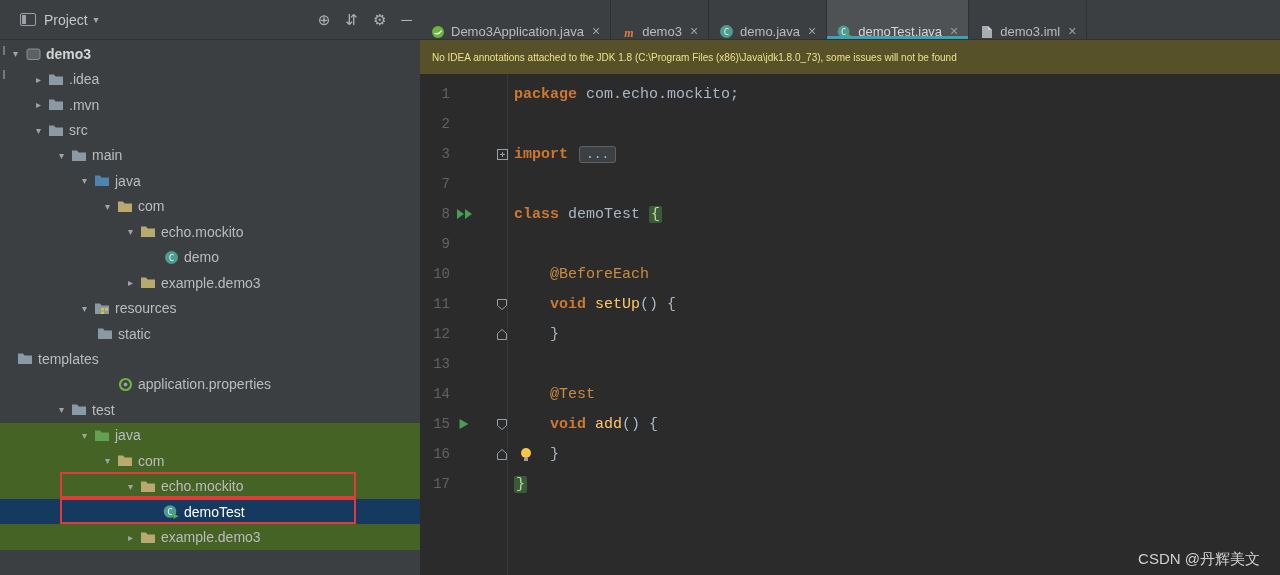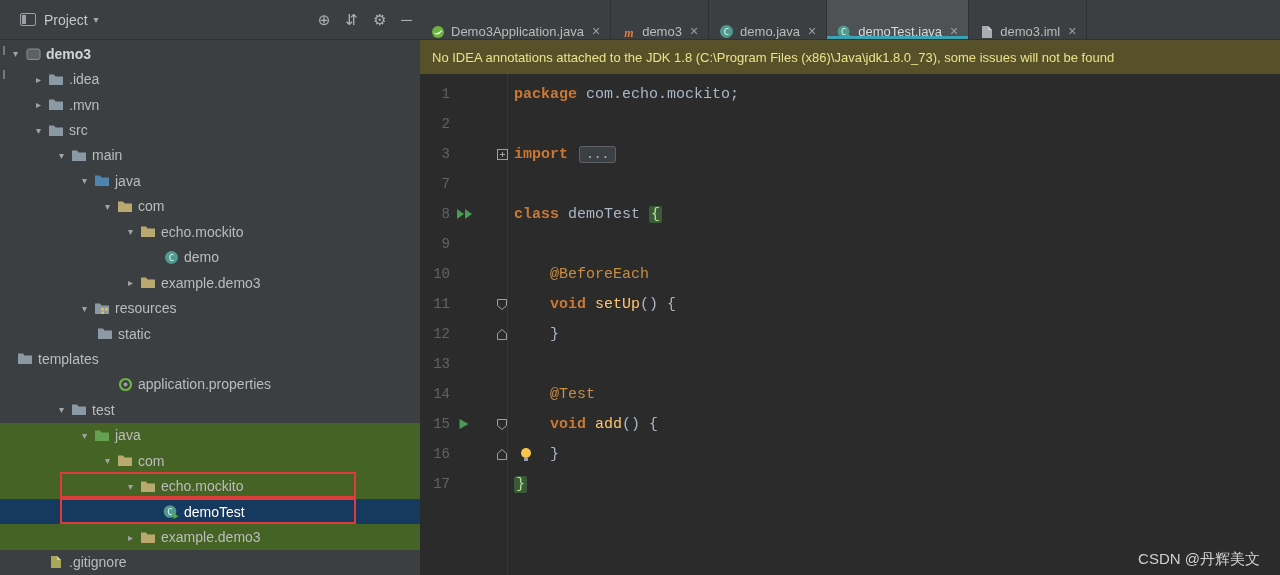--- a/index.html
+++ b/index.html
@@ -44,21 +44,21 @@
             border-bottom:1px solid #323232; }
   .tab { display:flex; align-items:flex-end; gap:6px; padding:0 10px; font-size:13px;
          color:#bbbbbb; border-right:1px solid #2e3133; position:relative; cursor:default; }
   .tab.active { background:#4e5254; color:#d8d8d8; }
   .tab.active::after { content:""; position:absolute; left:0; right:0; bottom:0;
                        height:3px; background:#3aa2b5; }
   .tab-icon { display:inline-flex; width:15px; justify-content:center; }
   .tab-close { color:#9da0a6; font-size:14px; margin-left:2px; }
 
   .banner { height:34px; background:#565129; display:flex; align-items:center;
-            padding:0 12px; font-size:13px; color:#ece28b; }
+            padding:0 12px; font-size:10px; color:#ece28b; }
 
   .code { position:absolute; top:74px; left:0; right:0; bottom:0; padding-top:5px;
           font-family:"Liberation Mono", monospace; font-size:15px; }
   .gutter-vline { position:absolute; left:87px; top:0; bottom:0; border-left:1px solid #35383b; }
   .code-line { display:flex; height:30px; align-items:center; position:relative; }
   .ln { width:30px; text-align:right; color:#606366; font-size:14px; flex:none; }
   .runslot { width:28px; flex:none; display:flex; justify-content:center; align-items:center; }
   .foldslot { width:20px; flex:none; margin-left:14px; display:flex; justify-content:center;
               align-items:center; z-index:2; }
   .code-text { margin-left:2px; white-space:pre; }
@@ -274,30 +274,20 @@
         </div>
         <div class="tree-row row-green" style="padding-left: 123px;">
           <span class="chev">▸</span>
           <span class="ticon">
             <svg width="16" height="13" viewBox="0 0 16 13">
               <path d="M1 1.5h5l1.6 2H15v8.5H1z" fill="#b9a96e"></path>
             </svg>
           </span>
           <span class="tlabel">example.demo3</span>
         </div>
-        <div class="tree-row" style="padding-left: 31px;">
-          <span class="chev"></span>
-          <span class="ticon">
-            <svg width="12" height="14" viewBox="0 0 12 14">
-              <path d="M1 1h6l4 4v8H1z" fill="#a8a85a"></path>
-              <path d="M7 1v4h4z" fill="#cfcf8e"></path>
-            </svg>
-          </span>
-          <span class="tlabel">.gitignore</span>
-        </div>
       </div>
   </div>
 
   <div class="editor">
     <div class="tabbar" id="tabbar">
         <div class="tab">
           <span class="tab-icon">
             <svg width="14" height="14" viewBox="0 0 14 14">
               <circle cx="7" cy="7" r="6" fill="#6db33f"></circle>
               <path d="M3.5 8.2c2.3 1.2 4.8.8 7-2.5" stroke="#ffffff" stroke-width="1.2" fill="none"></path>

